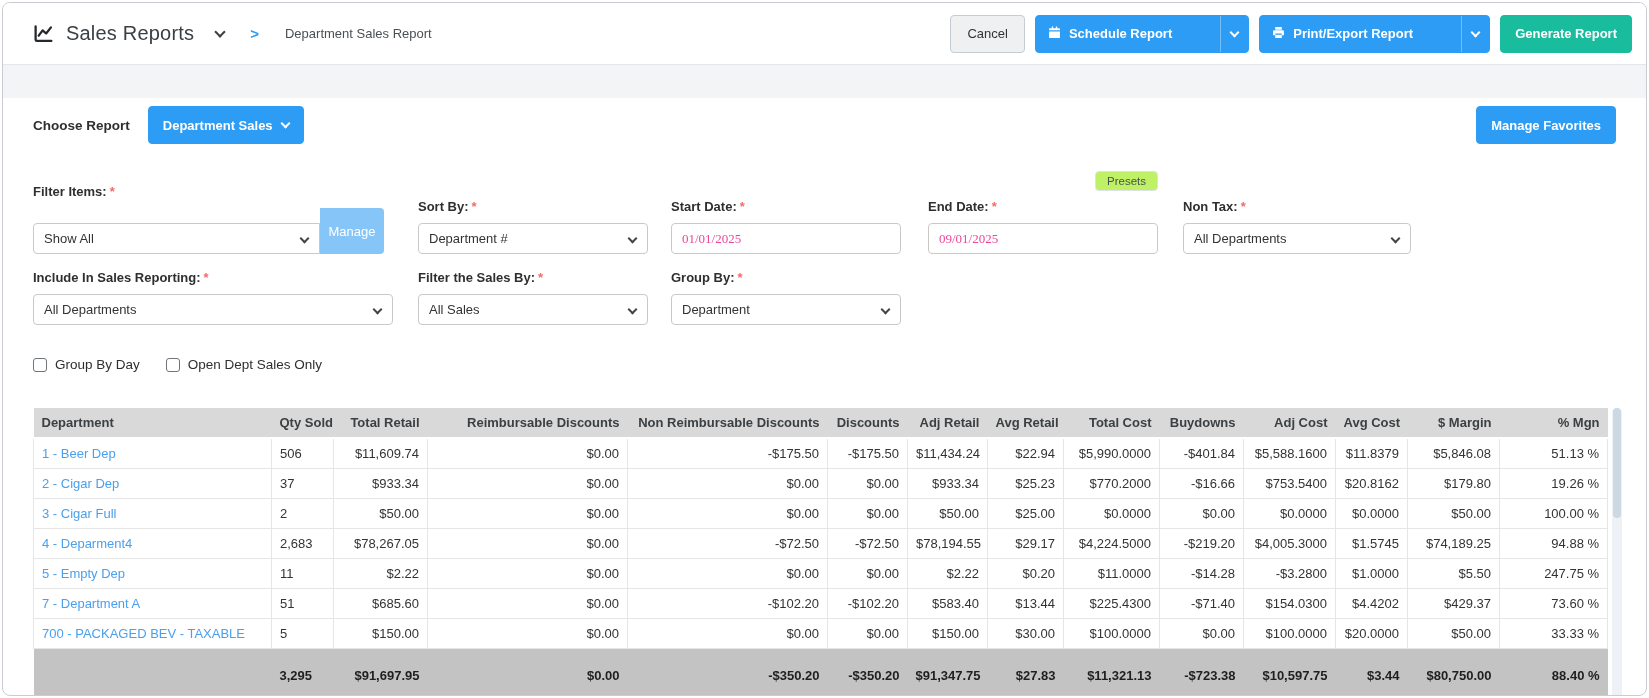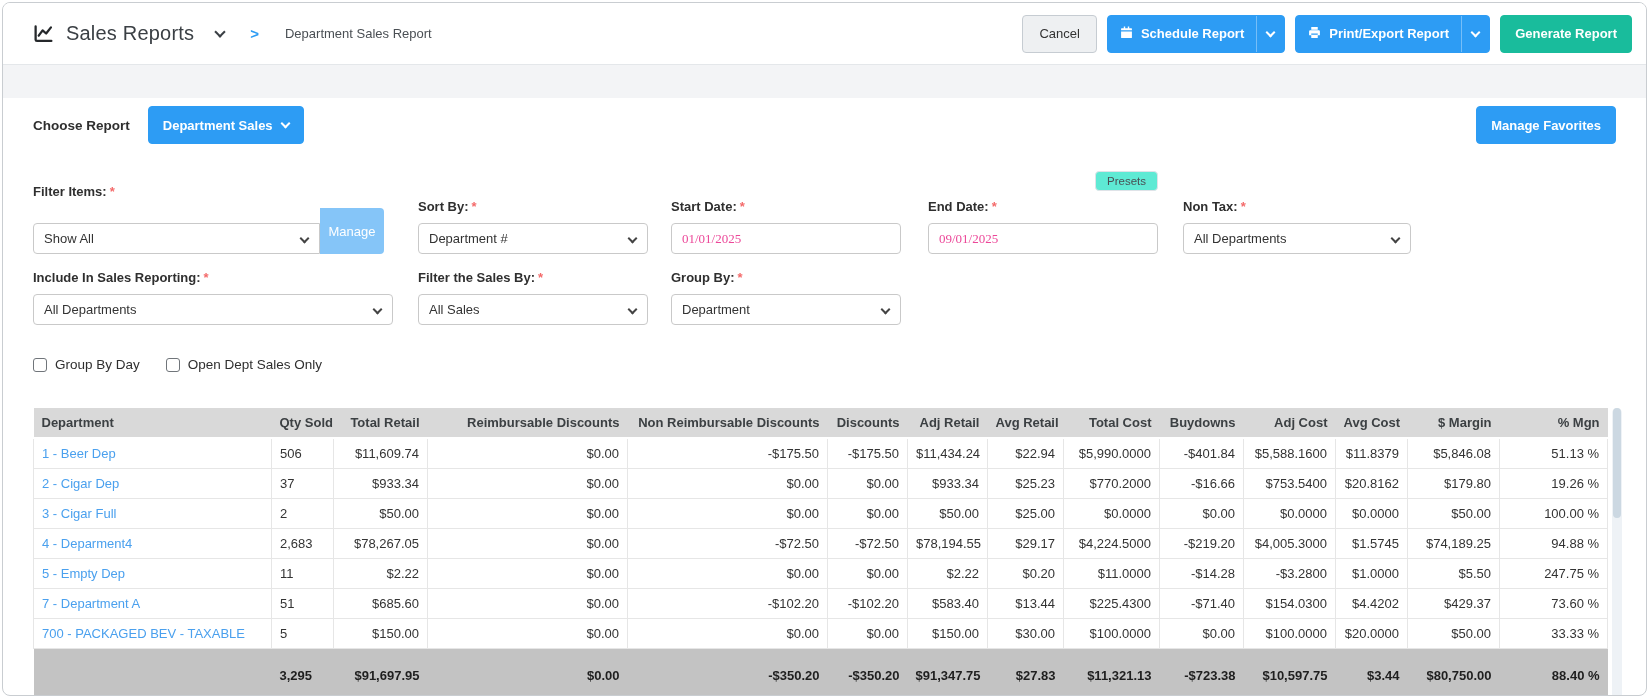--- a/index.html
+++ b/index.html
@@ -10,21 +10,21 @@
   .topbar { height:61px; display:flex; align-items:center; padding:0 14px 0 30px; background:#fff; }
   .brand { display:flex; align-items:center; gap:12px; }
   .chart-icon svg { display:block; }
   .page-title { font-size:20px; color:#3a3f44; letter-spacing:.2px; }
   .chev { width:8px; height:8px; border-right:2px solid #3a3f44; border-bottom:2px solid #3a3f44; transform:rotate(45deg); margin:-4px 4px 0 10px; display:inline-block; }
   .crumb-sep { color:#2d9cf4; font-size:15px; font-weight:bold; margin:0 14px 0 10px; }
   .crumb { font-size:13px; color:#4a4f54; }
   .topbar-actions { margin-left:auto; display:flex; align-items:center; gap:10px; }
   .btn { height:38px; border-radius:4px; font-size:13px; display:inline-flex; align-items:center; justify-content:center; cursor:pointer; font-family:"Liberation Sans",sans-serif; }
   .btn-light { background:#eef0f2; border:1px solid #c6ccd2; color:#333; padding:0 16px; }
-  .btn-blue { background:#2d9cf4; border:1px solid #2d9cf4; color:#fff; font-weight:bold; }
+  .btn-blue { background:#2d9cf4; border:1px solid #2d9cf4; color:#fff; font-weight:bold;gap:36px; }
   .btn-teal { background:#19bc9c; border:1px solid #19bc9c; color:#fff; font-weight:bold; padding:0 14px; }
   .split { padding:0; }
   .split .main-part { display:flex; align-items:center; gap:8px; padding:0 12px 0 12px; }
   .split .caret-part { padding:0 10px; height:100%; display:flex; align-items:center; border-left:1px solid rgba(255,255,255,.35); }
   .wchev { width:7px; height:7px; border-right:2px solid #fff; border-bottom:2px solid #fff; transform:rotate(45deg); margin-top:-3px; }
 
   .divider { height:1px; background:#e4e7ea; }
   .band { height:33px; background:#f3f4f6; }
 
   
@@ -41,21 +41,21 @@
   .fgroup { position:relative; }
   .flabel { font-size:13px; font-weight:bold; color:#2f2f2f; margin-bottom:9px; }
   .req { color:#f46a6a; margin-left:3px; font-weight:bold; }
   .selectbox, .textbox { height:31px; border:1px solid #c9c9c9; border-radius:4px; background:#fff; font-size:13px; color:#333; display:flex; align-items:center; padding:0 10px; position:relative; width:100%; }
   .selectbox { cursor:pointer; padding-right:26px; }
   .sel-chev { position:absolute; right:11px; top:11px; width:7px; height:7px; border-right:2px solid #444; border-bottom:2px solid #444; transform:rotate(45deg); }
   .textbox input { border:none; outline:none; width:100%; font-size:13px; color:#ec4899; font-family:Liberation Serif, serif; background:transparent; }
   .with-manage { display:flex; align-items:flex-end; }
   .with-manage .selectbox { border-top-right-radius:0; border-bottom-right-radius:0; }
   .manage-btn { height:46px; width:64px; background:#85c5f8; color:#fff; font-size:13px; border-radius:0 4px 4px 0; display:flex; align-items:center; justify-content:center; cursor:pointer; }
-  .presets-btn { position:absolute; top:-28px; right:0; background:#5eead4; border:1px solid #dfe3e8; border-radius:4px; font-size:11.5px; color:#4a4f54; padding:3px 11px; cursor:pointer; }
+  .presets-btn { position:absolute; top:-28px; right:0; background:#bef264; border:1px solid #dfe3e8; border-radius:4px; font-size:11.5px; color:#4a4f54; padding:3px 11px; cursor:pointer; }
 
   
   .check-row { display:flex; align-items:center; gap:26px; padding:0 30px; margin-top:32px; }
   .check-item { display:flex; align-items:center; gap:8px; }
   .cbox { width:14px; height:14px; border:1.5px solid #6f7density5; border:1.5px solid #70757a; border-radius:3px; background:#fff; cursor:pointer; }
   .clabel { font-size:13.5px; color:#2f2f2f; }
 
   
   .table-wrap { margin:36px 24px 0 30px; position:relative; display:flex; }
   table { border-collapse:collapse; table-layout:fixed; width:1585px; font-size:13px; }

